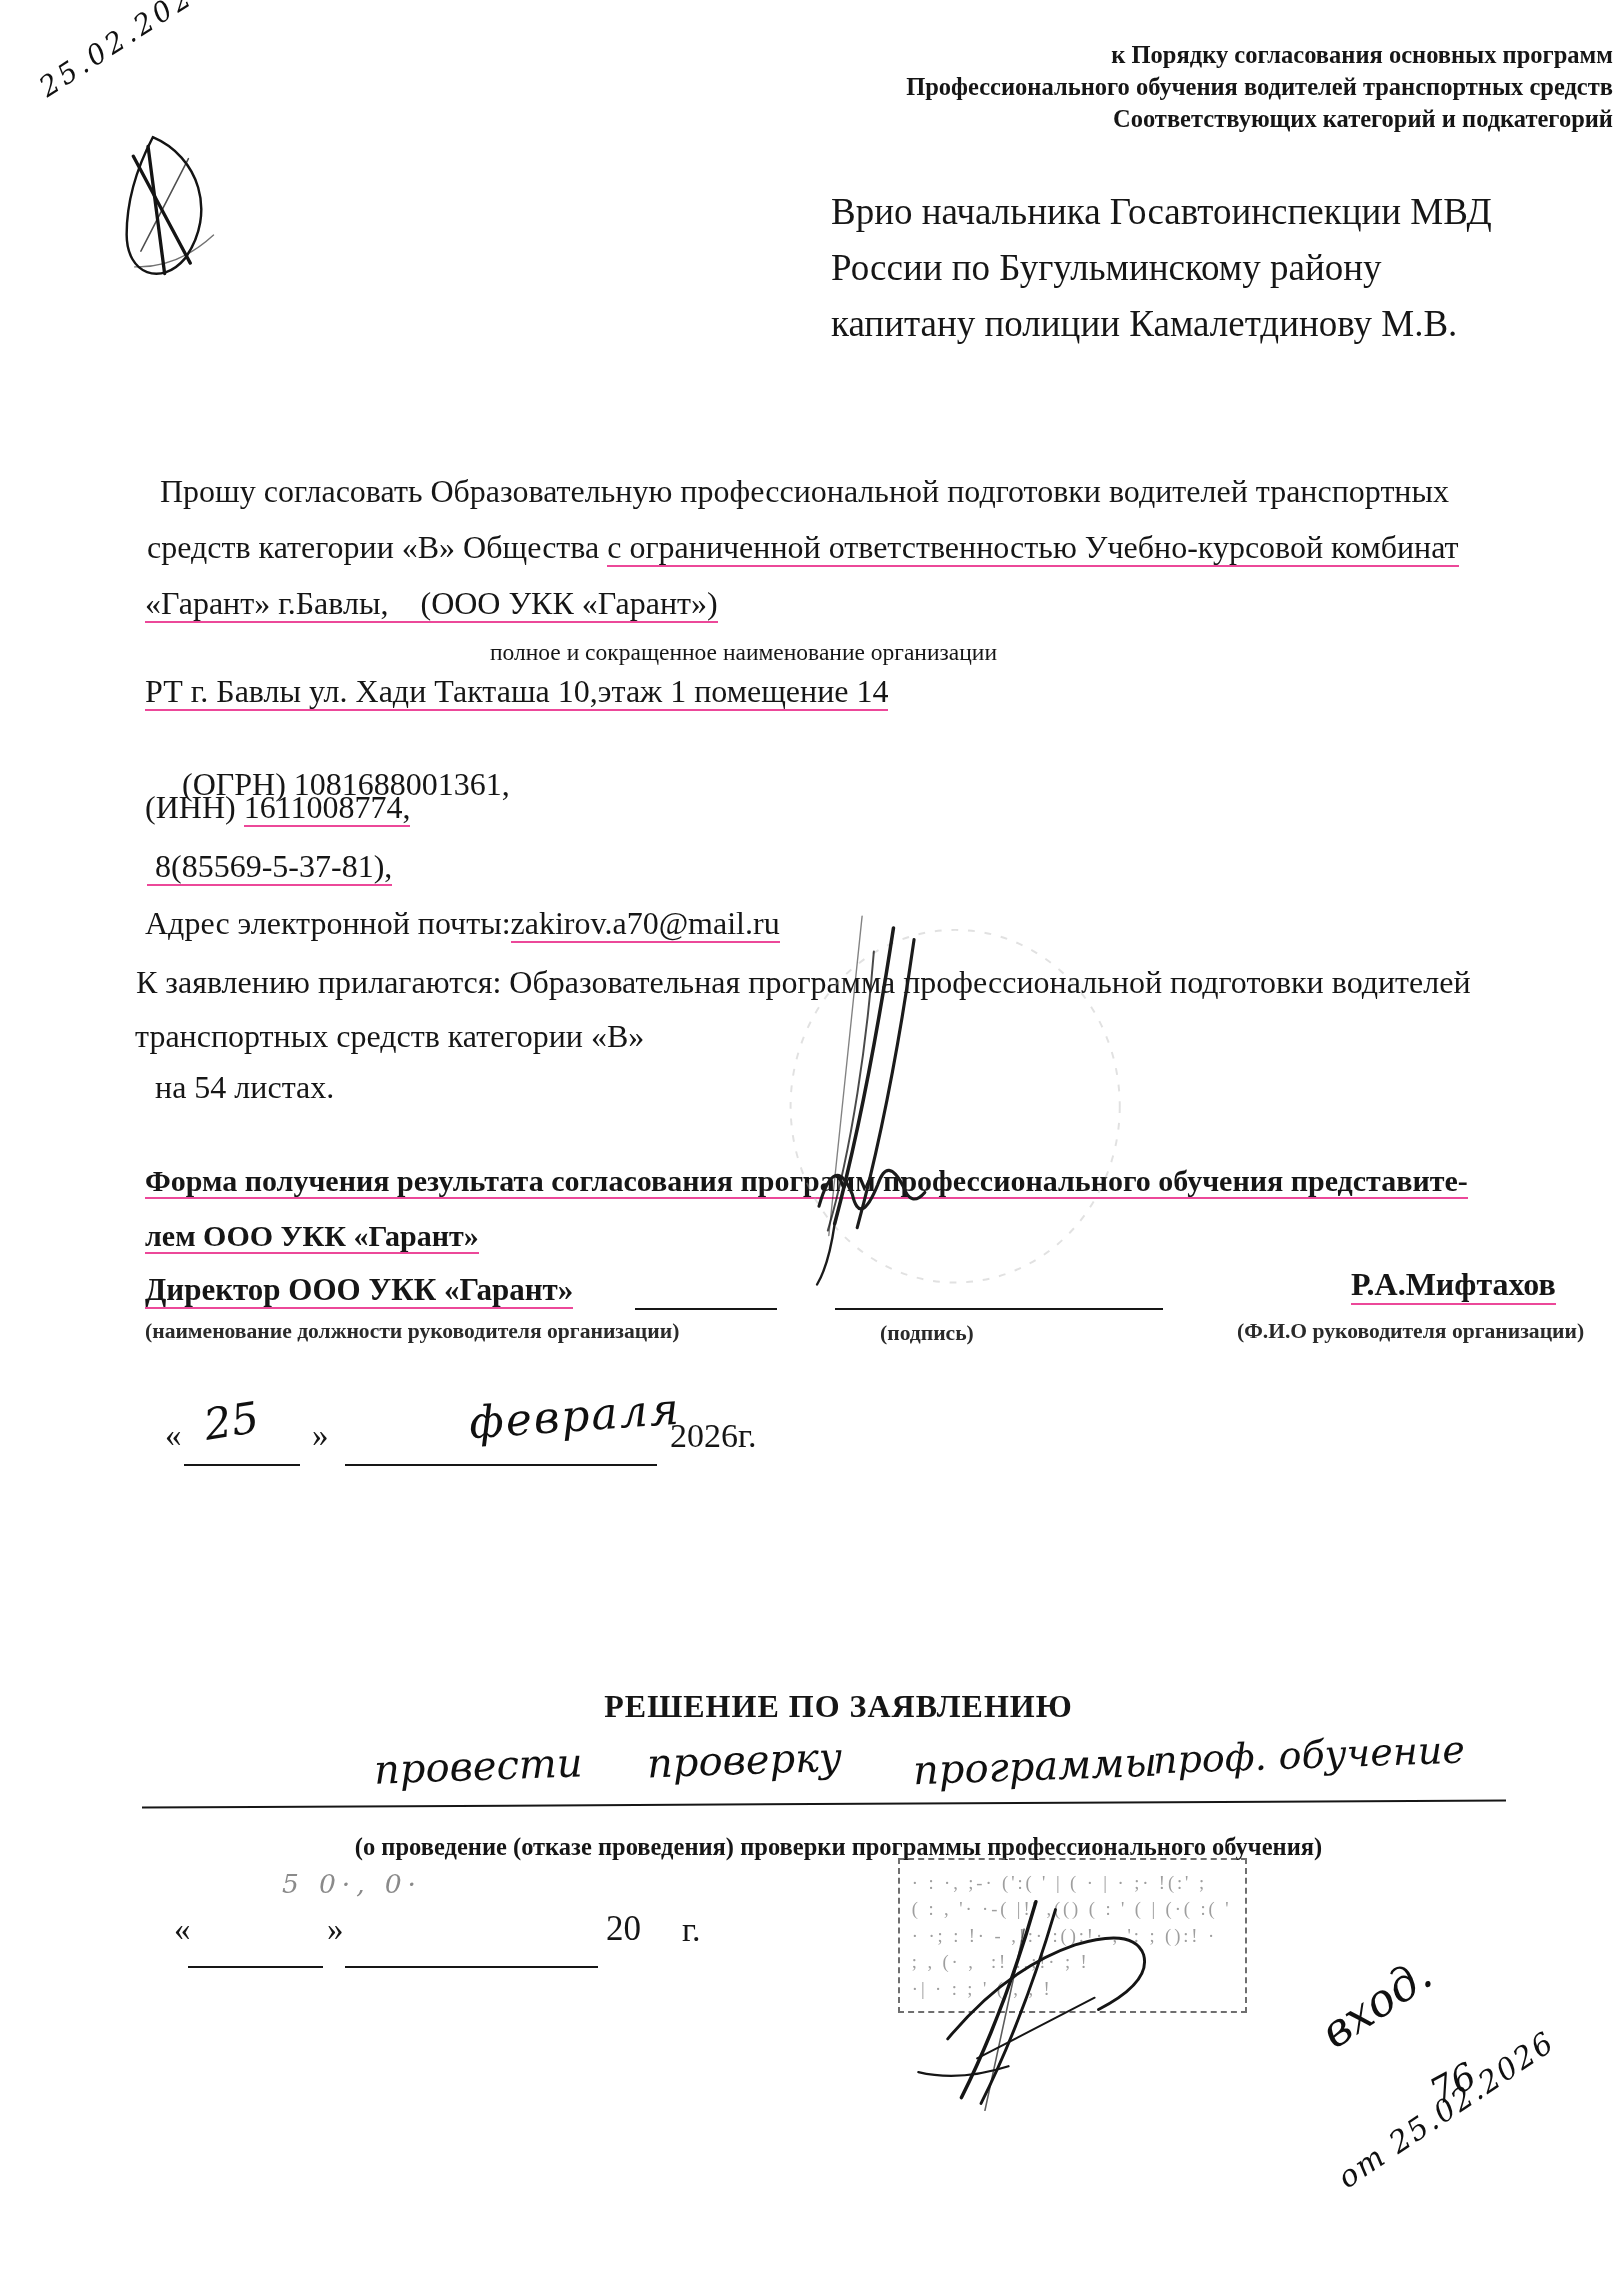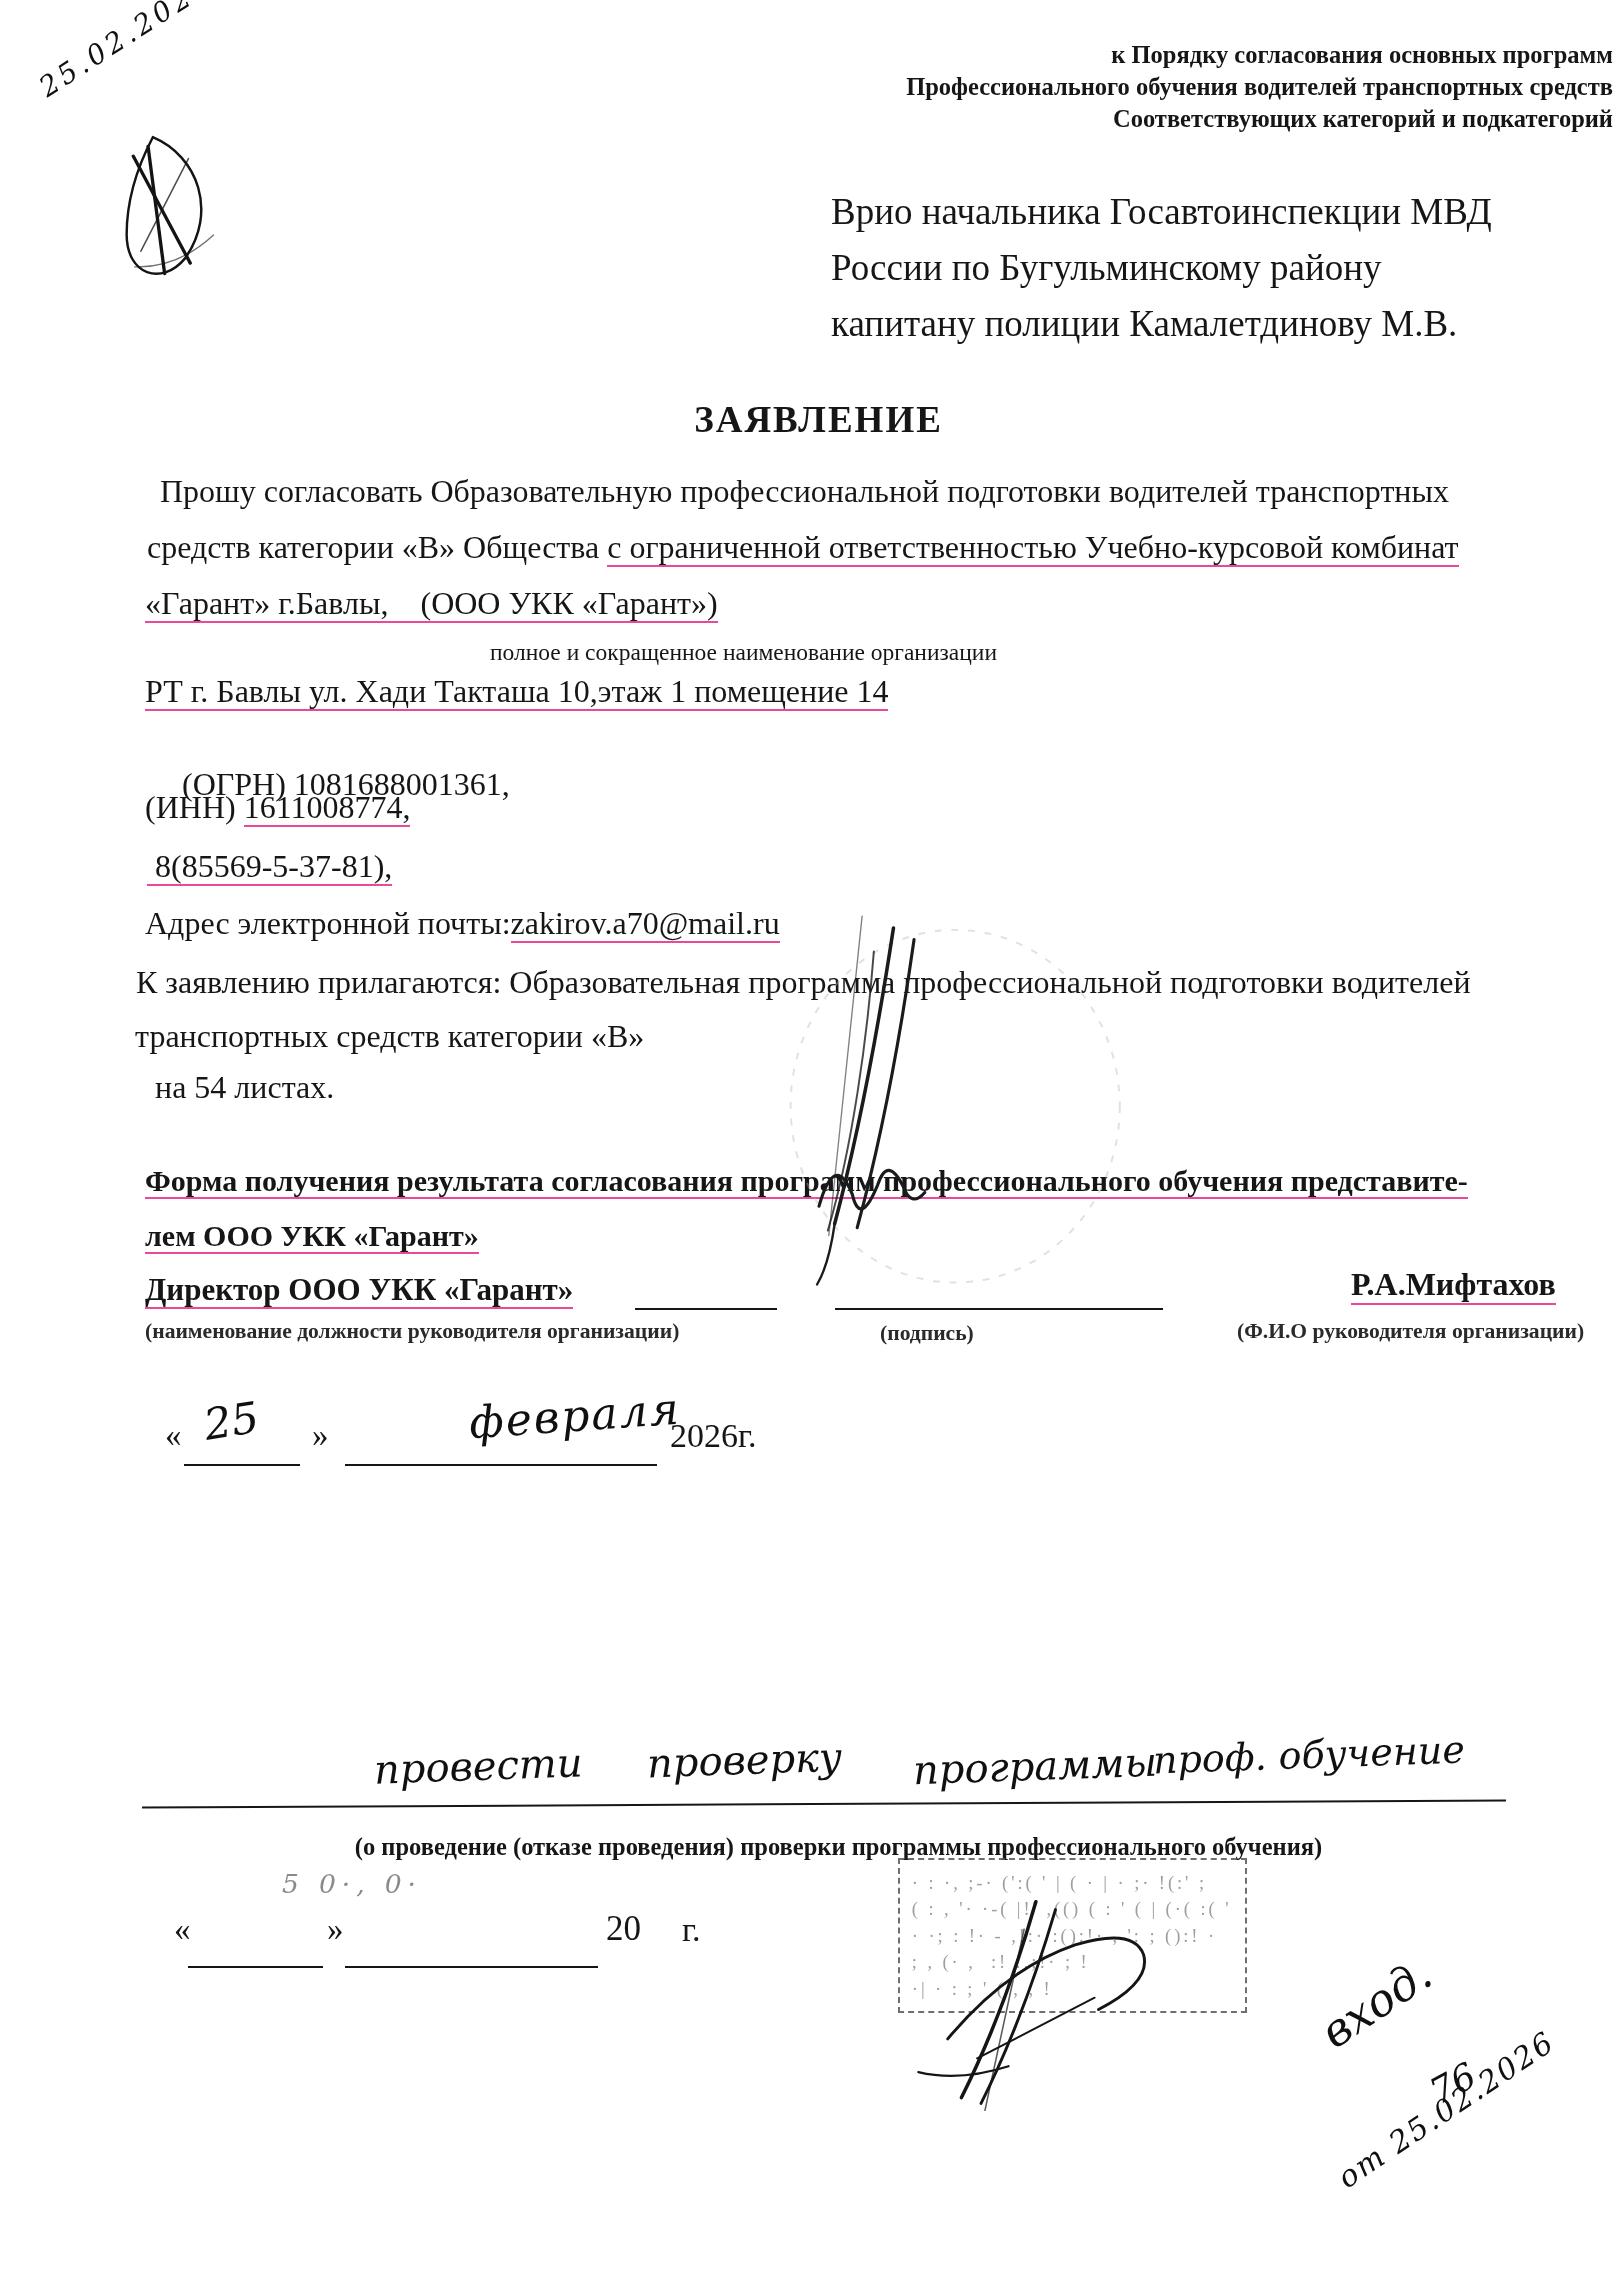--- a/index.html
+++ b/index.html
@@ -41,21 +41,20 @@
     <div>Профессионального обучения водителей транспортных средств</div>
     <div>Соответствующих категорий и подкатегорий</div>
   </div>
 
   <div class="abs" style="left:831px;top:184px;font-size:37px;line-height:56px;">
     <div>Врио начальника Госавтоинспекции МВД</div>
     <div>России по Бугульминскому району</div>
     <div>капитану полиции Камалетдинову М.В.</div>
   </div>
 
-  <div class="abs b" style="left:113px;top:398px;width:1411px;text-align:center;font-size:37px;letter-spacing:2px;">ЗАЯВЛЕНИЕ</div>
 
   <div class="abs body-t" style="left:160px;top:472px;">Прошу согласовать Образовательную профессиональной подготовки водителей транспортных</div>
   <div class="abs body-t" style="left:147px;top:528px;"><span>средств категории «В» Общества </span><span class="u pre">с ограниченной ответственностью Учебно-курсовой комбинат</span></div>
   <div class="abs body-t" style="left:145px;top:584px;"><span class="u pre">«Гарант» г.Бавлы,    (ООО УКК «Гарант»)</span></div>
 
   <div class="abs" style="left:490px;top:639px;font-size:23.5px;">полное и сокращенное наименование организации</div>
 
   <div class="abs body-t" style="left:145px;top:672px;"><span class="u pre">РТ г. Бавлы ул. Хади Такташа 10,этаж 1 помещение 14</span></div>
 
   <div class="abs body-t" style="left:145px;top:765px;margin-left:37px;">(ОГРН) 1081688001361,</div>
@@ -95,20 +94,21 @@
   </svg>
 
   <div class="abs" style="left:165px;top:1417px;font-size:33px;">«</div>
   <div class="abs hand" style="left:204px;top:1396px;font-size:43px;transform:rotate(-9deg);">25</div>
   <div class="abs rule" style="left:184px;top:1464px;width:116px;"></div>
   <div class="abs" style="left:312px;top:1417px;font-size:33px;">»</div>
   <div class="abs hand" style="left:469px;top:1390px;font-size:44px;letter-spacing:2px;transform:rotate(-4deg);">февраля</div>
   <div class="abs rule" style="left:345px;top:1464px;width:312px;"></div>
   <div class="abs" style="left:670px;top:1417px;font-size:34px;">2026г.</div>
 
+  <div class="abs b" style="left:113px;top:1688px;width:1451px;text-align:center;font-size:32px;letter-spacing:1px;">РЕШЕНИЕ ПО ЗАЯВЛЕНИЮ</div>
 
   <div class="abs hand" style="left:374px;top:1743px;font-size:40px;transform:rotate(-2deg);">провести</div>
   <div class="abs hand" style="left:647px;top:1737px;font-size:40px;transform:rotate(-2deg);">проверку</div>
   <div class="abs hand" style="left:913px;top:1743px;font-size:40px;transform:rotate(-2deg);">программы</div>
   <div class="abs hand" style="left:1153px;top:1733px;font-size:38px;transform:rotate(-2deg);">проф. обучение</div>
   <div class="abs rule" style="left:142px;top:1803px;width:1364px;transform:rotate(-0.3deg);"></div>
 
   <div class="abs b" style="left:113px;top:1833px;width:1451px;text-align:center;font-size:24.5px;">(о проведение (отказе проведения) проверки программы профессионального обучения)</div>
 
   <div class="abs ghost hand" style="left:282px;top:1868px;font-size:26.5px;letter-spacing:5.9px;">5 0·, 0·</div>

